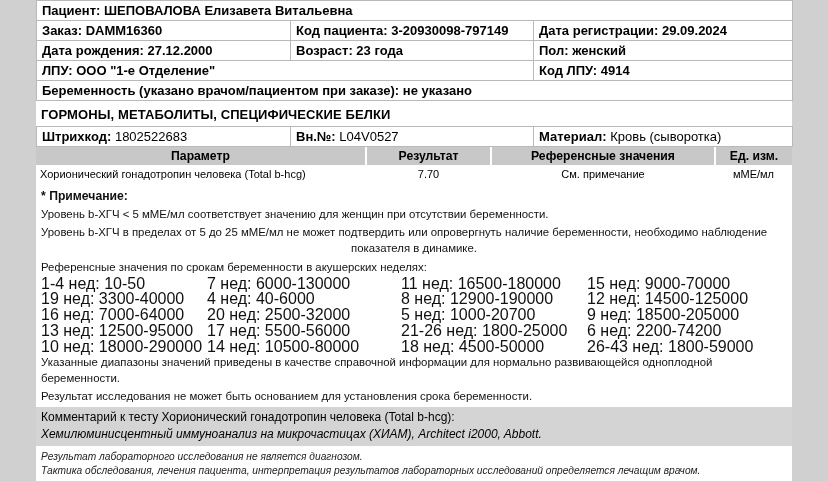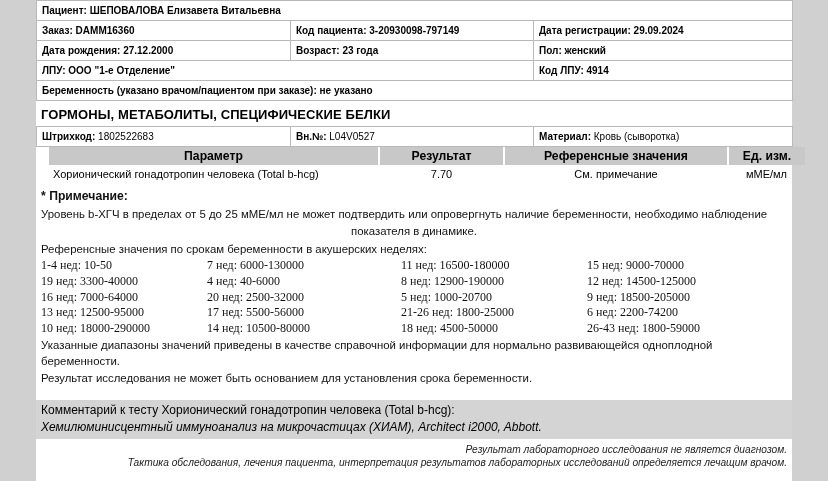--- a/index.html
+++ b/index.html
@@ -26,21 +26,21 @@
   
   .info-table {
     width: 100%;
     border-collapse: collapse;
     table-layout: fixed;
   }
   .info-table td {
     border: 1px solid #b9b9b9;
     height: 19px;
     padding: 0 5px;
-    font-size: 10px;
+    font-size: 13px;
     font-weight: bold;
     color: #000;
     white-space: nowrap;
     overflow: hidden;
     vertical-align: middle;
     line-height: 19px;
   }
   .val-normal {
     font-weight: normal;
   }
@@ -52,21 +52,20 @@
     color: #000;
     padding: 6px 18px 4px 5px;
     letter-spacing: 0.1px;
   }
 
   
   .res-table {
     width: 100%;
     border-collapse: collapse;
     table-layout: fixed;
-    margin-left: 13px;
   }
   .res-table th {
     background: #c8c8c8;
     font-size: 12.2px;
     font-weight: bold;
     color: #000;
     height: 18px;
     line-height: 18px;
     text-align: center;
     border: none;
@@ -112,37 +111,36 @@
     line-height: 16px;
     padding-top: 2px;
   }
   .wk-grid {
     display: grid;
     grid-template-columns: 166px 194px 186px 1fr;
     row-gap: 0px;
     padding-top: 1px;
   }
   .wk-cell {
-    font-size: 12px;
+    font-size: 16px;
     line-height: 15.8px;
     color: #111;
     white-space: nowrap;
-    font-family: Liberation Serif, serif;
   }
 
   .tail-line {
     line-height: 15.6px;
     padding: 1px 0;
   }
 
   
   .comment-block {
     background: #d4d4d4;
     padding: 2px 5px 3px 5px;
-    margin-top: 12px;
+    margin-top: 2px;
   }
   .comment-head {
     font-size: 12px;
     line-height: 16px;
     color: #000;
   }
   .comment-italic {
     font-size: 12px;
     font-style: italic;
     line-height: 17px;
@@ -152,21 +150,20 @@
 
   .disclaimer {
     background: #ffffff;
     padding: 4px 5px 4px 5px;
   }
   .disclaimer-line {
     font-size: 10.2px;
     font-style: italic;
     line-height: 13.5px;
     color: #222;
-    text-align: right;
   }
 </style>
 </head>
 <body>
 
 <div id="page">
 
   <table class="info-table">
     <colgroup>
       <col style="width:254px">
@@ -277,20 +274,21 @@
         <td class="lft">Хорионический гонадотропин человека (Total b-hcg)</td>
         <td class="ctr">7.70</td>
         <td class="ctr">См. примечание</td>
         <td class="ctr">мМЕ/мл</td>
       </tr>
     </tbody>
   </table>
 
   <div class="notes">
     <div class="note-head">* Примечание:</div>
+    <div class="note-line">Уровень b-ХГЧ &lt; 5 мМЕ/мл соответствует значению для женщин при отсутствии беременности.</div>
     <div class="note-line">Уровень b-ХГЧ в пределах от 5 до 25 мМЕ/мл не может подтвердить или опровергнуть наличие беременности, необходимо наблюдение</div>
     <div class="note-sub">показателя в динамике.</div>
 
     <div class="wk-title">Референсные значения по срокам беременности в акушерских неделях:</div>
 
     <div class="wk-grid">
       <div class="wk-cell">1-4 нед: 10-50</div>
       <div class="wk-cell">7 нед: 6000-130000</div>
       <div class="wk-cell">11 нед: 16500-180000</div>
       <div class="wk-cell">15 нед: 9000-70000</div>

